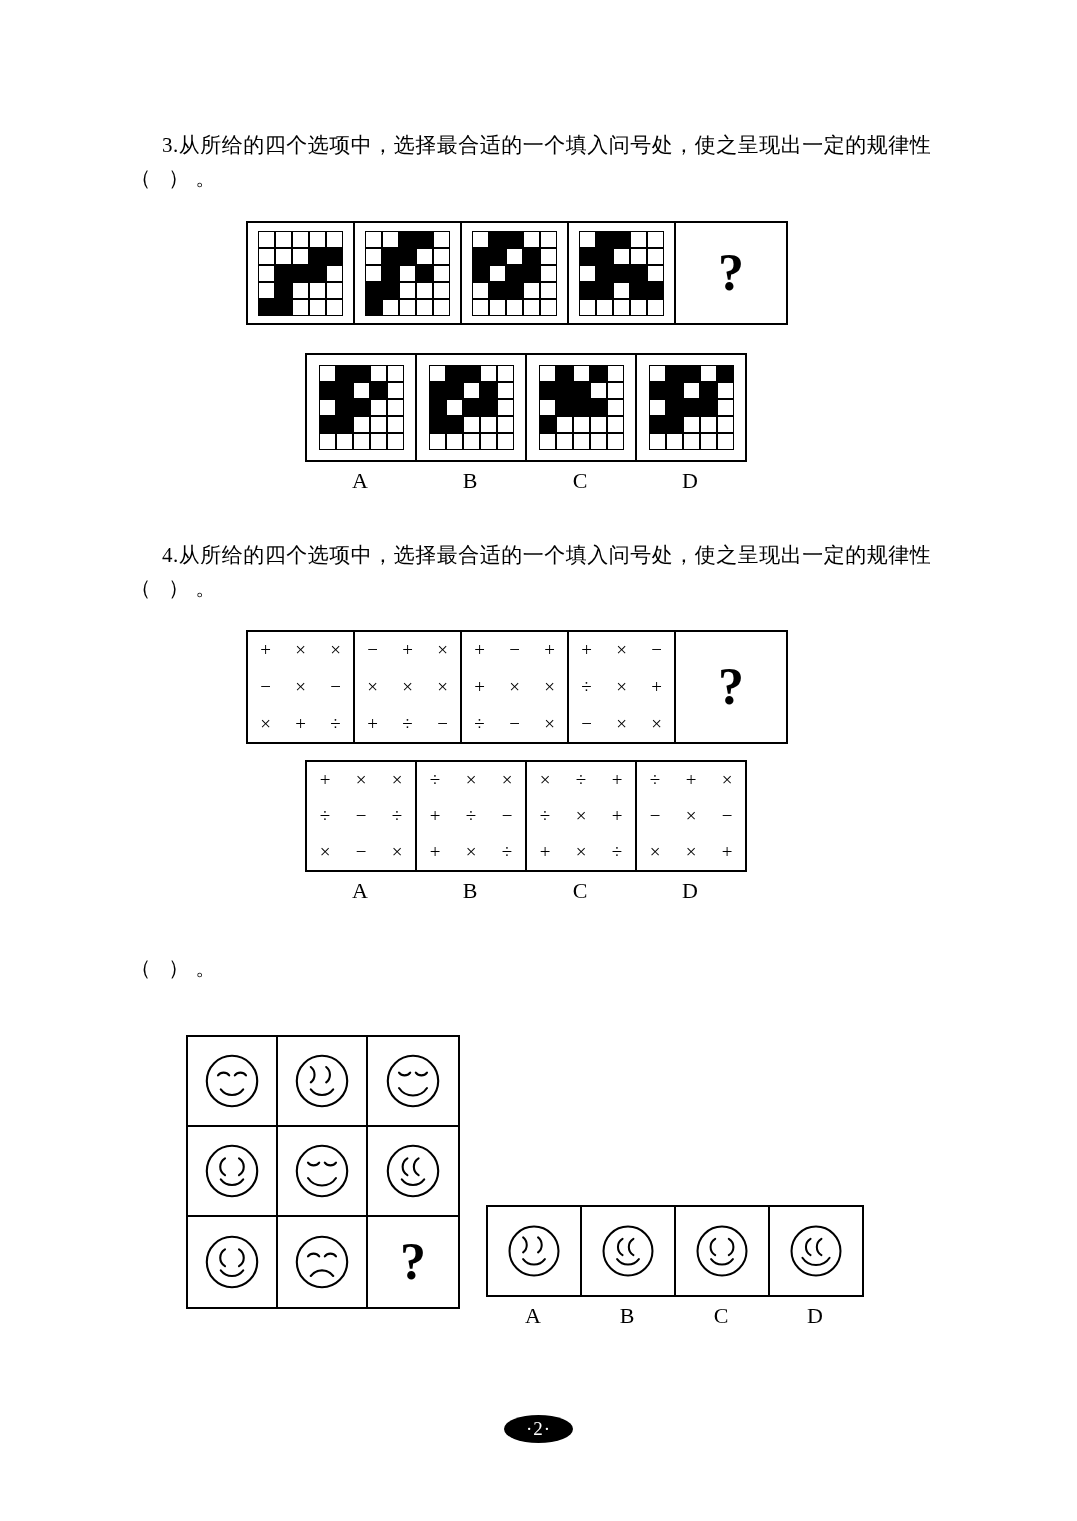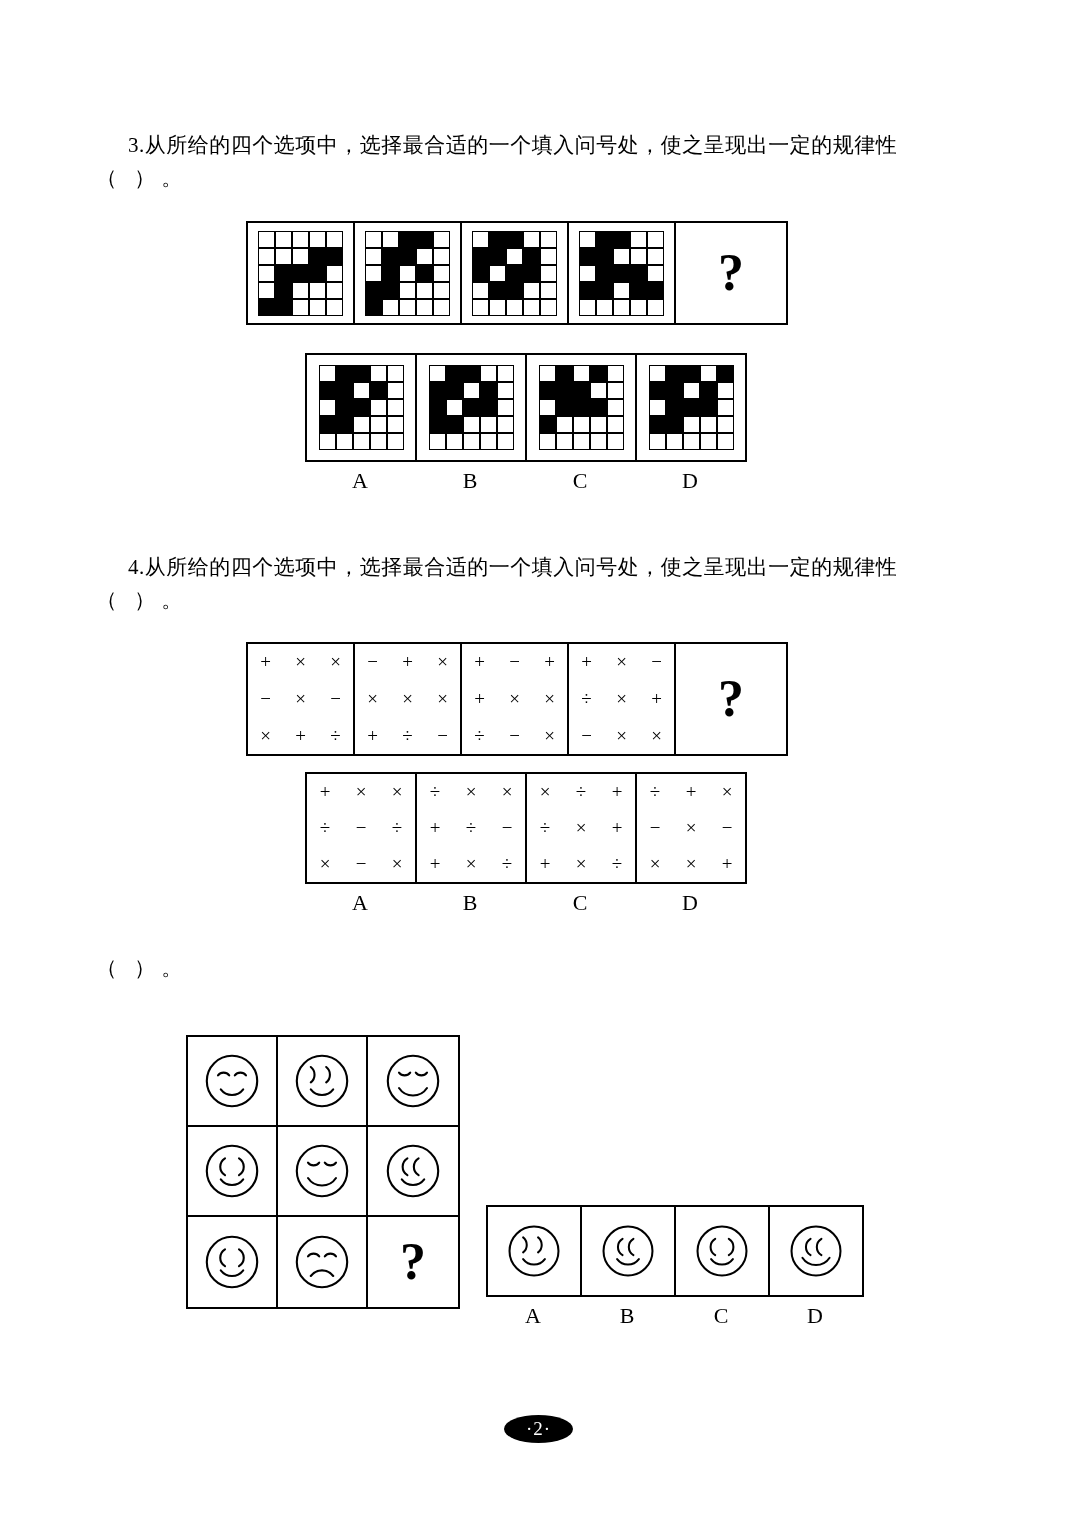--- a/index.html
+++ b/index.html
@@ -6,21 +6,21 @@
   body {
     width:1077px; height:1521px;
     background:#ffffff;
     font-family:"Liberation Serif", serif;
     color:#000;
     position:relative;
     overflow:hidden;
   }
   .page { position:relative; width:1077px; height:1521px; }
 
-  .q-block { position:absolute; left:0; width:1024px; }
+  .q-block { position:absolute; left:0; width:1024px;padding-left:34px; }
 
   .q-text {
     font-family:"Liberation Serif", serif;
     font-size:21px;
     line-height:34px;
     letter-spacing:0.5px;
     padding-left:128px;
     padding-right:60px;
   }
   .q-paren {
@@ -357,21 +357,21 @@
         </div>
       <div class="labels" id="q3-labels" style="margin-top:6px;">
           <span style="width: 110px;">A</span>
           <span style="width: 110px;">B</span>
           <span style="width: 110px;">C</span>
           <span style="width: 110px;">D</span>
         </div>
     </div>
   </div>
 
-  <div class="q-block" style="top:550px;">
+  <div class="q-block" style="top:538px;">
     <div class="q-text">
       <span>4.</span><span>从所给的四个选项中，选择最合适的一个填入问号处，使之呈现出一定的规律性</span>
     </div>
     <div class="q-paren">（    ）。</div>
 
     <div style="position:absolute; left:246px; top:92px;">
       <div class="strip" id="q4-stem">
           <div class="cellbox" style="width: 105px; height: 110px;">
             <div class="symgrid">
               <span>+</span>

